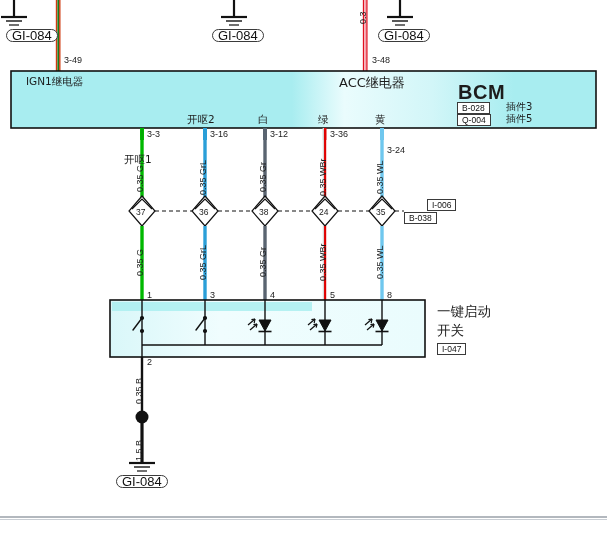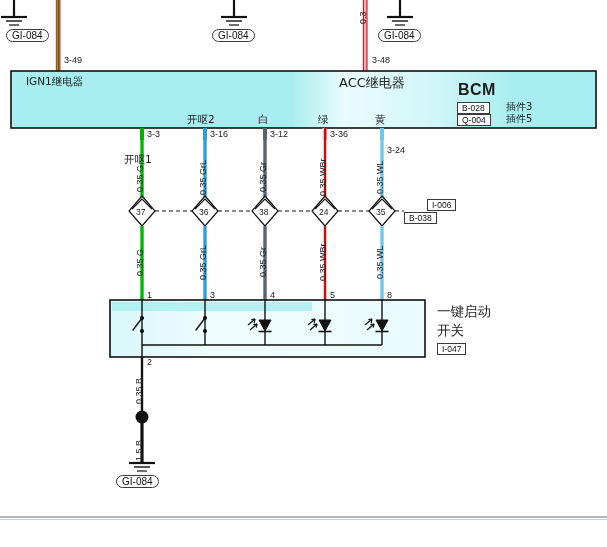--- a/index.html
+++ b/index.html
@@ -35,21 +35,21 @@
     line-height: 1;
     white-space: nowrap;
     color: #1c1c1c;
   }
   .t-cn {
     font-family: "DejaVu Sans", "Liberation Sans", sans-serif;
   }
   .t-sm { font-size: 9px; }
   .t-xs { font-size: 8.5px; }
   .t-bcm {
-    font-size: 16px;
+    font-size: 20px;
     font-weight: bold;
     letter-spacing: .5px;
   }
   .t-panelname {
     font-size: 13.5px;
   }
   .t-pin {
     font-size: 9px;
   }
   
@@ -60,21 +60,21 @@
     transform-origin: 0 0;
     transform: rotate(-90deg);
     color: #1c1c1c;
   }
   
   .cap {
     position: absolute;
     border: 1px solid #3a3a3a;
     border-radius: 9px;
     background: #ffffff;
-    font-size: 10px;
+    font-size: 13px;
     line-height: 11px;
     height: 11px;
     padding: 0 5px;
     white-space: nowrap;
     color: #111;
     box-sizing: content-box;
     text-align: center;
   }
   .cap-sm {
     font-size: 8.5px;

